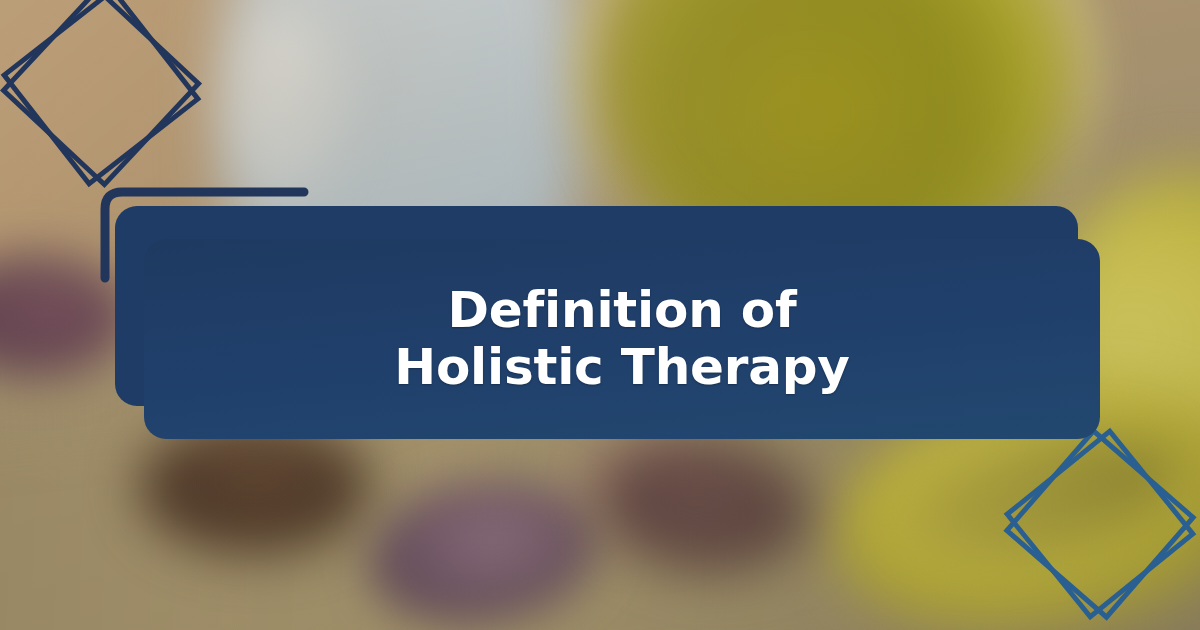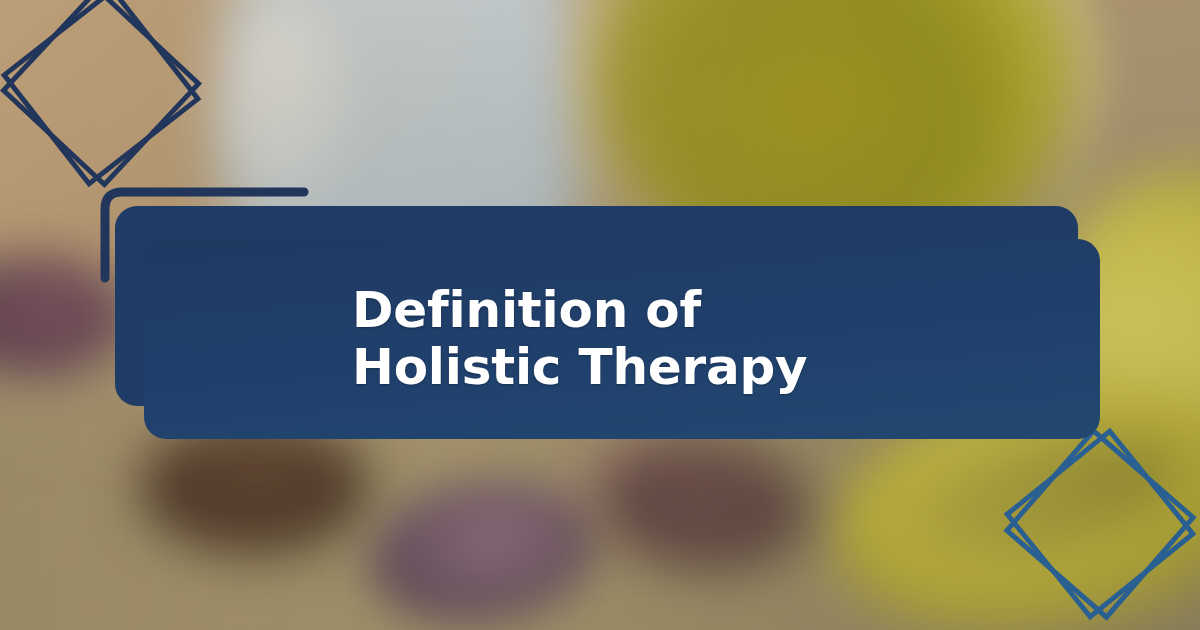--- a/index.html
+++ b/index.html
@@ -250,20 +250,21 @@
     justify-content: center;
     padding: 0 40px;
     box-sizing: border-box;
   }
   .title-text {
     font-family: "DejaVu Sans", "Liberation Sans", sans-serif;
     font-size: 50px;
     line-height: 1.14;
     font-weight: 700;
     color: #ffffff;
+    text-align: center;
     letter-spacing: -0.2px;
     max-width: 540px;
     text-shadow: 0 1px 2px rgba(10,22,40,0.45);
   }
 </style>
 </head>
 <body>
 
 <div class="stage">
 

